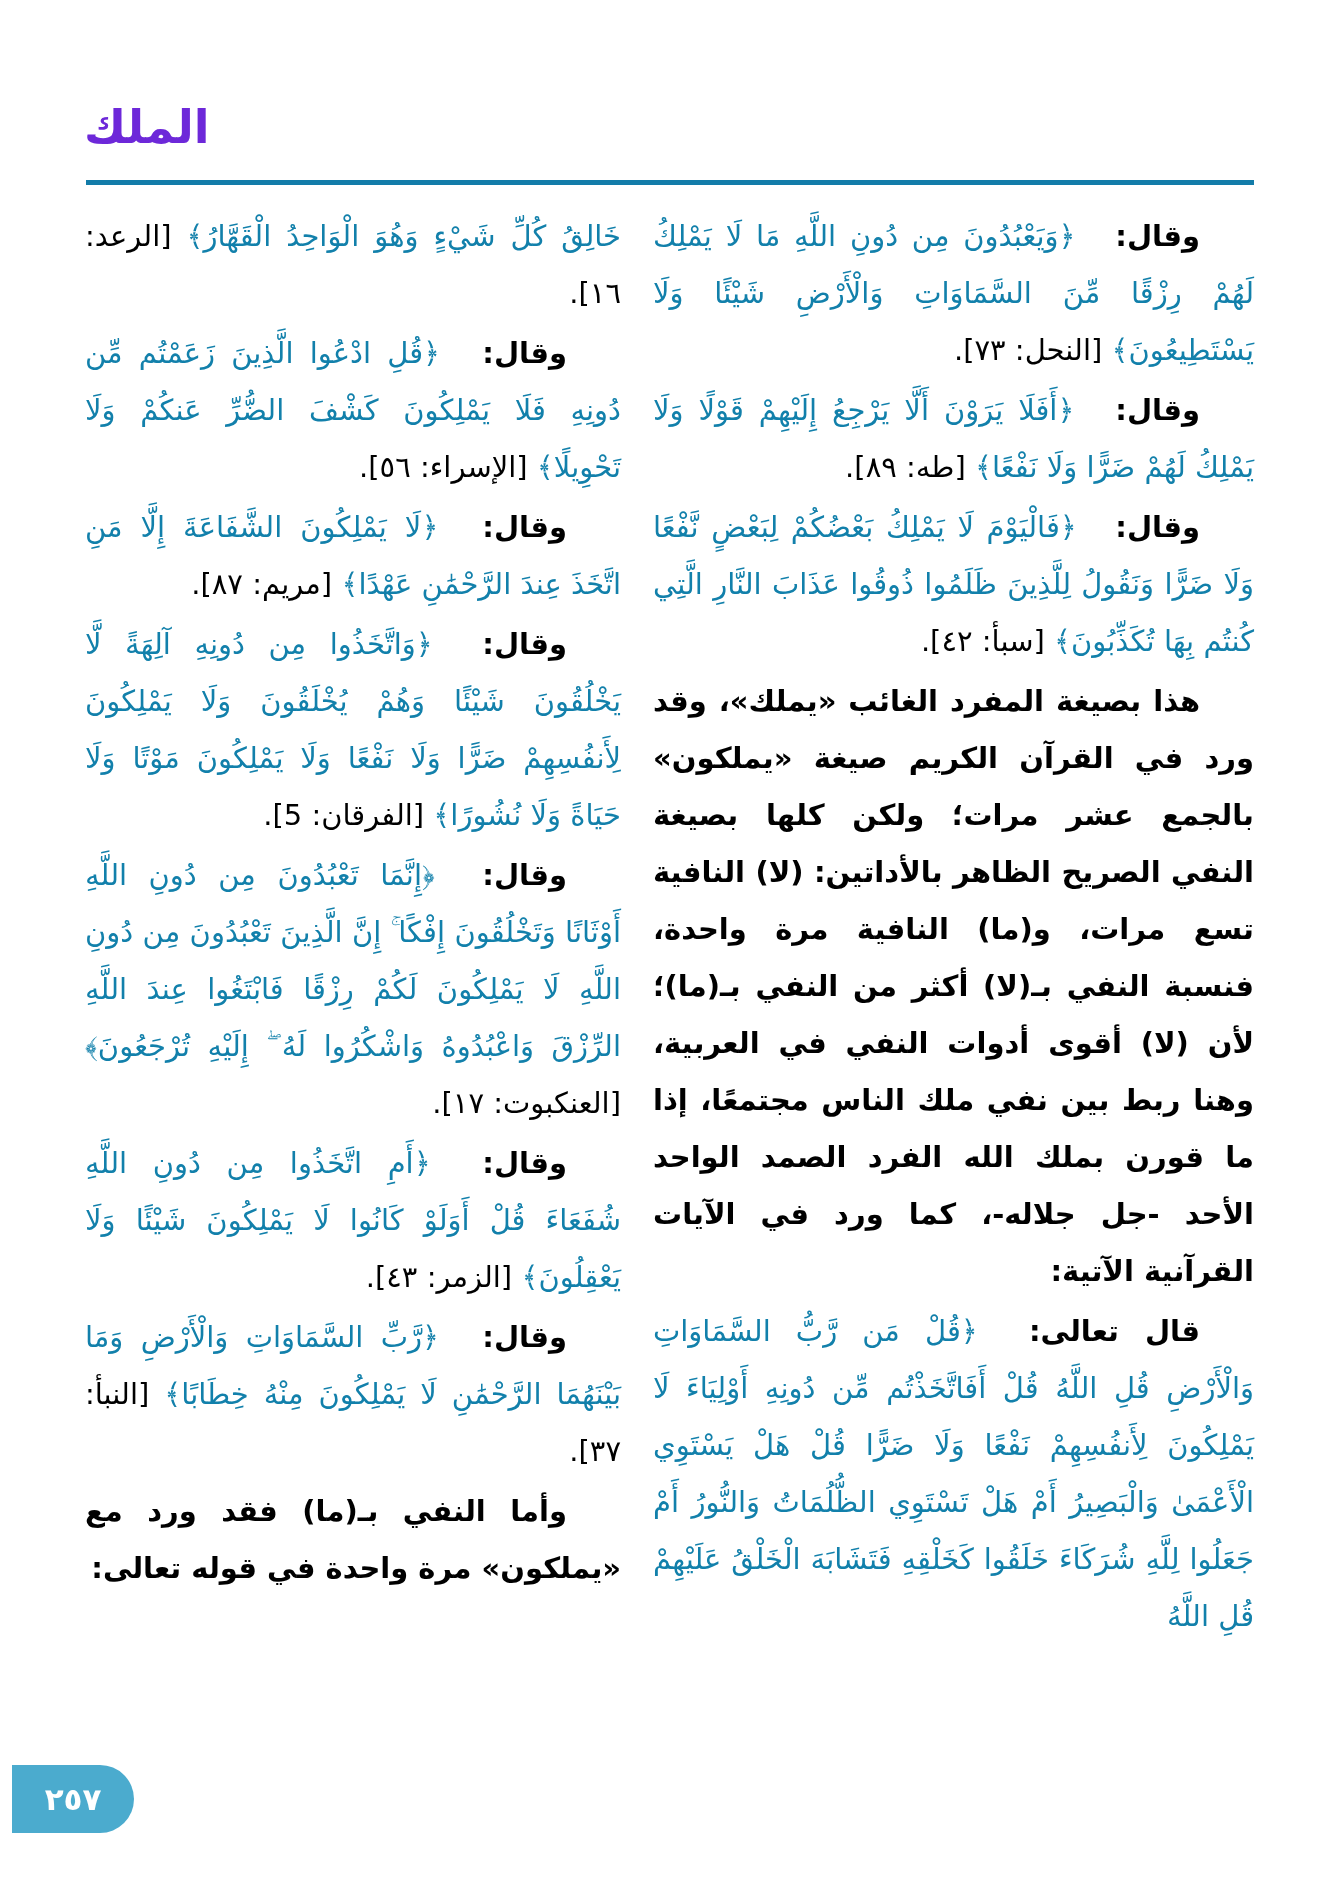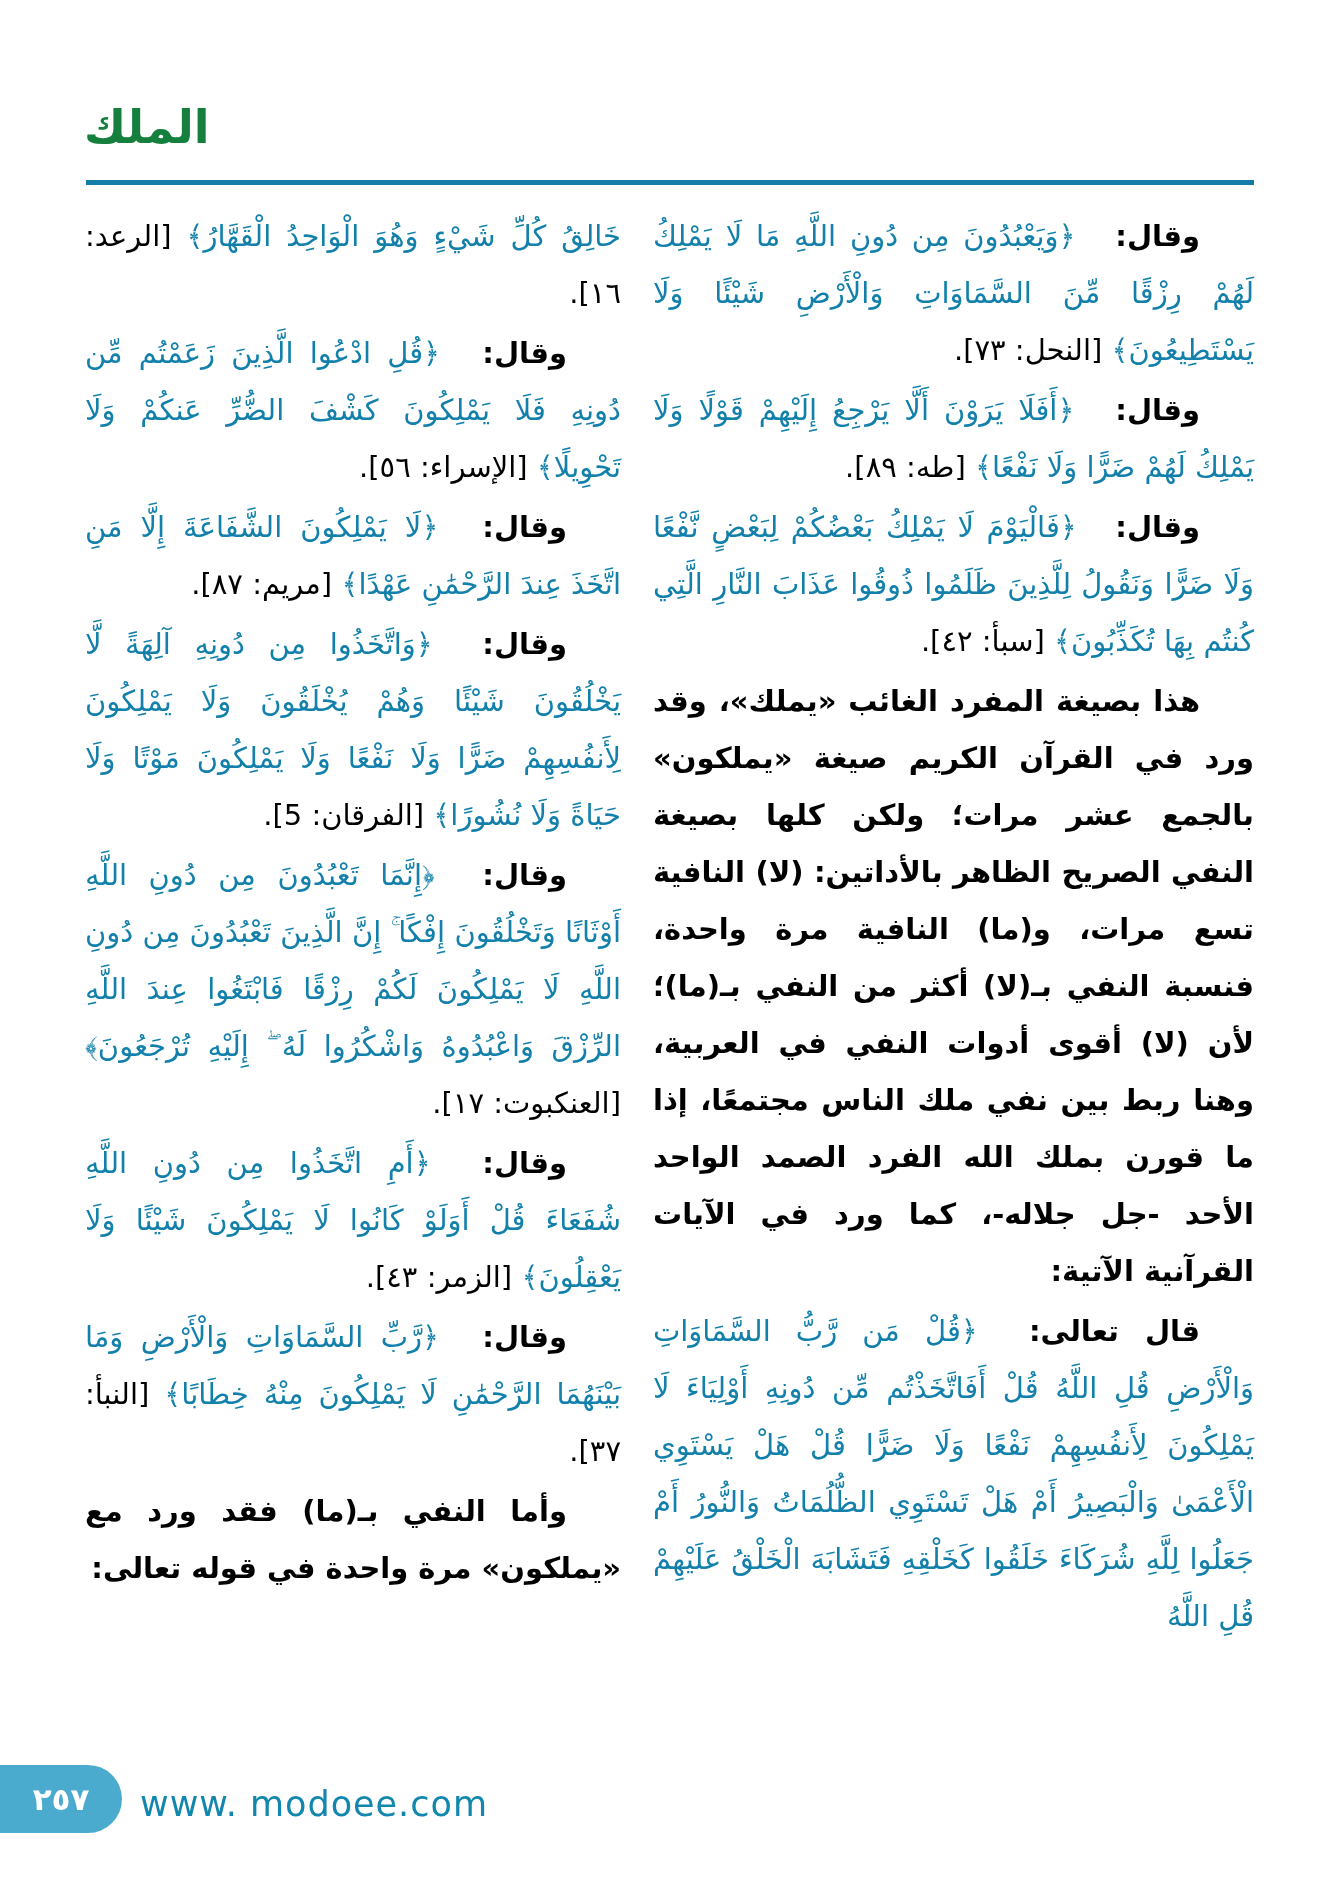--- a/index.html
+++ b/index.html
@@ -43,42 +43,42 @@
     text-indent:54px;
     color:#111;
   }
   .block.no-indent{text-indent:0;}
   .lead{color:#000;font-weight:bold;margin-left:26px;}
   .body-text{color:#000;font-weight:bold;}
   .quran{color:#1280ab;font-weight:normal;}
   .cite{color:#000;font-weight:normal;margin-top:48px;}
   
   .page-number-badge{
-    position:absolute;left:0;bottom:57px;
+    position:absolute;left:12px;bottom:57px;
     width:122px;height:68px;
     background:#4babce;
     border-radius:0 36px 36px 0;
     display:flex;align-items:center;justify-content:center;
     color:#ffffff;
     font-size:31px;font-weight:bold;
   }
   .website-link{
     position:absolute;left:140px;bottom:66px;
     direction:ltr;
     font-size:35px;
     color:#1287ae;
     letter-spacing:1px;
   }
 </style>
 </head>
 <body>
 
 <div class="page">
 
-  <h1 class="page-title" style="color: #15803d;">الملك</h1>
+  <h1 class="page-title" style="color: #6d28d9;">الملك</h1>
   <div class="header-rule" style="background: rgb(19, 124, 169);"></div>
 
   <main class="columns">
     <section class="col col-right" id="col-right">
         <p class="block"><span class="lead">وقال:</span> <span class="quran" style="color: rgb(18, 128, 171);">﴿وَيَعْبُدُونَ مِن دُونِ اللَّهِ مَا لَا يَمْلِكُ لَهُمْ رِزْقًا مِّنَ السَّمَاوَاتِ وَالْأَرْضِ شَيْئًا وَلَا يَسْتَطِيعُونَ﴾</span> <span class="cite">[النحل: ٧٣].</span></p>
         <p class="block"><span class="lead">وقال:</span> <span class="quran" style="color: rgb(18, 128, 171);">﴿أَفَلَا يَرَوْنَ أَلَّا يَرْجِعُ إِلَيْهِمْ قَوْلًا وَلَا يَمْلِكُ لَهُمْ ضَرًّا وَلَا نَفْعًا﴾</span> <span class="cite">[طه: ٨٩].</span></p>
         <p class="block"><span class="lead">وقال:</span> <span class="quran" style="color: rgb(18, 128, 171);">﴿فَالْيَوْمَ لَا يَمْلِكُ بَعْضُكُمْ لِبَعْضٍ نَّفْعًا وَلَا ضَرًّا وَنَقُولُ لِلَّذِينَ ظَلَمُوا ذُوقُوا عَذَابَ النَّارِ الَّتِي كُنتُم بِهَا تُكَذِّبُونَ﴾</span> <span class="cite">[سبأ: ٤٢].</span></p>
         <p class="block"><span class="body-text">هذا بصيغة المفرد الغائب «يملك»، وقد ورد في القرآن الكريم صيغة «يملكون» بالجمع عشر مرات؛ ولكن كلها بصيغة النفي الصريح الظاهر بالأداتين: (لا) النافية تسع مرات، و(ما) النافية مرة واحدة، فنسبة النفي بـ(لا) أكثر من النفي بـ(ما)؛ لأن (لا) أقوى أدوات النفي في العربية، وهنا ربط بين نفي ملك الناس مجتمعًا، إذا ما قورن بملك الله الفرد الصمد الواحد الأحد -جل جلاله-، كما ورد في الآيات القرآنية الآتية:</span> </p>
         <p class="block"><span class="lead">قال تعالى:</span> <span class="quran" style="color: rgb(18, 128, 171);">﴿قُلْ مَن رَّبُّ السَّمَاوَاتِ وَالْأَرْضِ قُلِ اللَّهُ قُلْ أَفَاتَّخَذْتُم مِّن دُونِهِ أَوْلِيَاءَ لَا يَمْلِكُونَ لِأَنفُسِهِمْ نَفْعًا وَلَا ضَرًّا قُلْ هَلْ يَسْتَوِي الْأَعْمَىٰ وَالْبَصِيرُ أَمْ هَلْ تَسْتَوِي الظُّلُمَاتُ وَالنُّورُ أَمْ جَعَلُوا لِلَّهِ شُرَكَاءَ خَلَقُوا كَخَلْقِهِ فَتَشَابَهَ الْخَلْقُ عَلَيْهِمْ قُلِ اللَّهُ</span> </p>
       </section>
@@ -90,15 +90,14 @@
         <p class="block"><span class="lead">وقال:</span> <span class="quran" style="color: rgb(18, 128, 171);">﴿إِنَّمَا تَعْبُدُونَ مِن دُونِ اللَّهِ أَوْثَانًا وَتَخْلُقُونَ إِفْكًا ۚ إِنَّ الَّذِينَ تَعْبُدُونَ مِن دُونِ اللَّهِ لَا يَمْلِكُونَ لَكُمْ رِزْقًا فَابْتَغُوا عِندَ اللَّهِ الرِّزْقَ وَاعْبُدُوهُ وَاشْكُرُوا لَهُ ۖ إِلَيْهِ تُرْجَعُونَ﴾</span> <span class="cite">[العنكبوت: ١٧].</span></p>
         <p class="block"><span class="lead">وقال:</span> <span class="quran" style="color: rgb(18, 128, 171);">﴿أَمِ اتَّخَذُوا مِن دُونِ اللَّهِ شُفَعَاءَ قُلْ أَوَلَوْ كَانُوا لَا يَمْلِكُونَ شَيْئًا وَلَا يَعْقِلُونَ﴾</span> <span class="cite">[الزمر: ٤٣].</span></p>
         <p class="block"><span class="lead">وقال:</span> <span class="quran" style="color: rgb(18, 128, 171);">﴿رَّبِّ السَّمَاوَاتِ وَالْأَرْضِ وَمَا بَيْنَهُمَا الرَّحْمَٰنِ لَا يَمْلِكُونَ مِنْهُ خِطَابًا﴾</span> <span class="cite">[النبأ: ٣٧].</span></p>
         <p class="block"><span class="body-text">وأما النفي بـ(ما) فقد ورد مع «يملكون» مرة واحدة في قوله تعالى:</span>  </p>
       </section>
   </main>
 
   <div class="page-number-badge" style="background: rgb(75, 171, 206);">
     <span>٢٥٧</span>
   </div>
-  <div class="website-link" style="color: rgb(18, 135, 174);">www. modoee.com</div>
 
 </div>
 
 </body></html>

